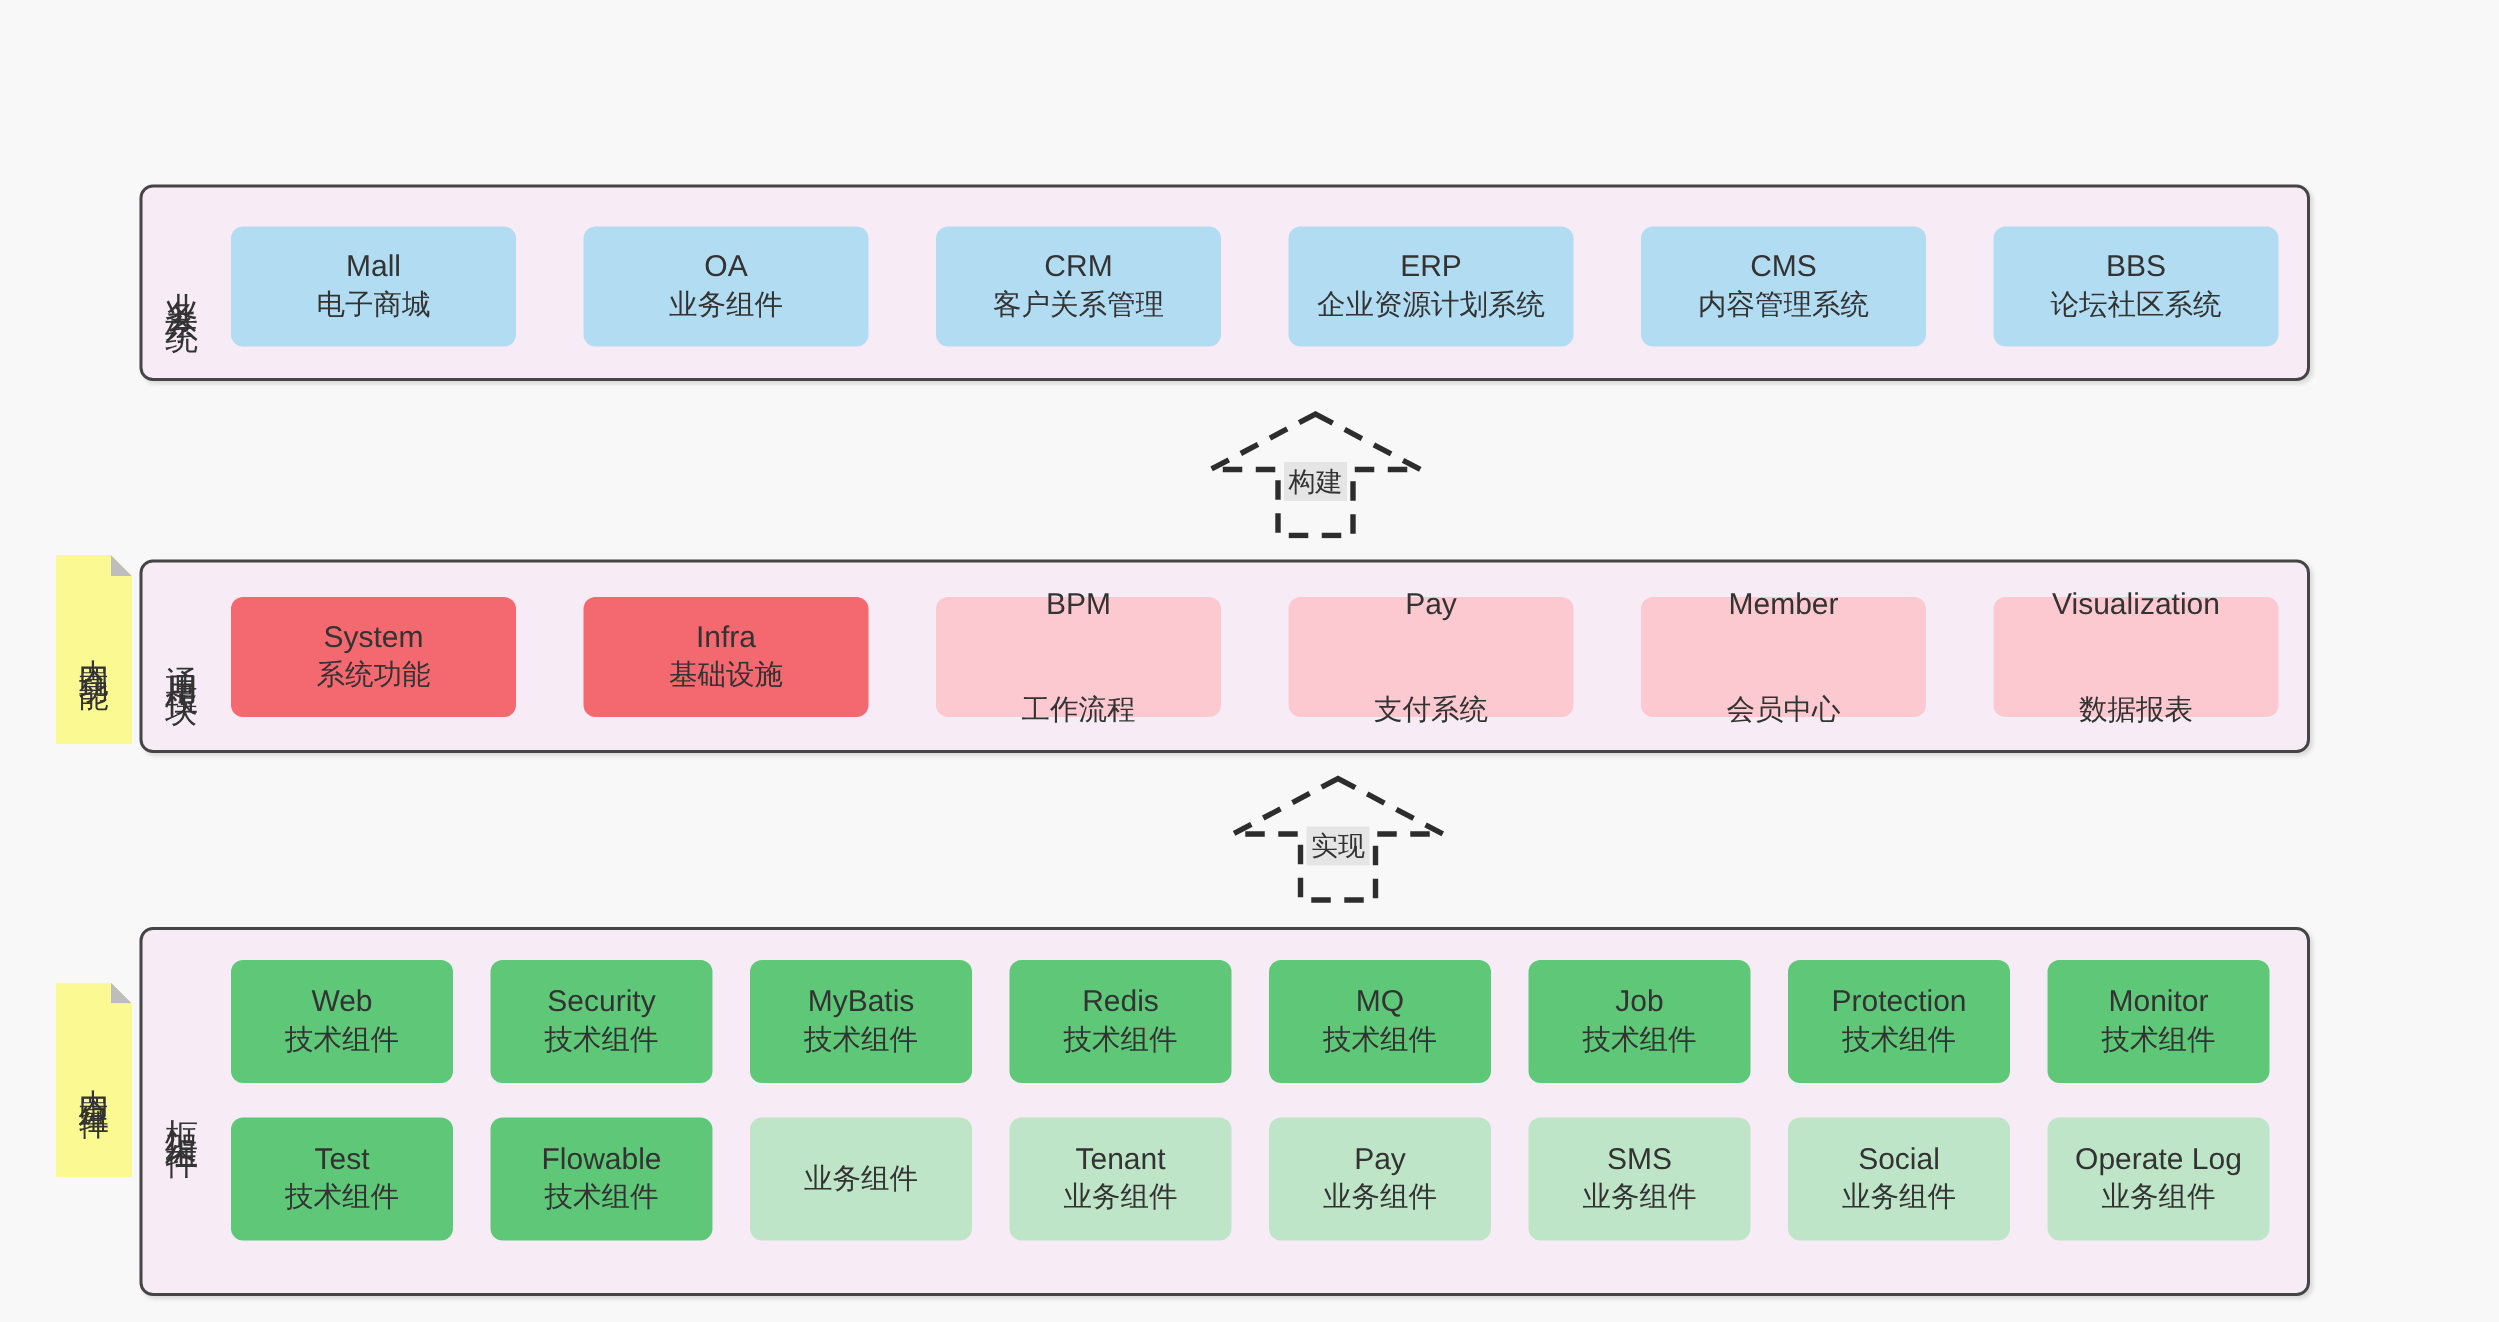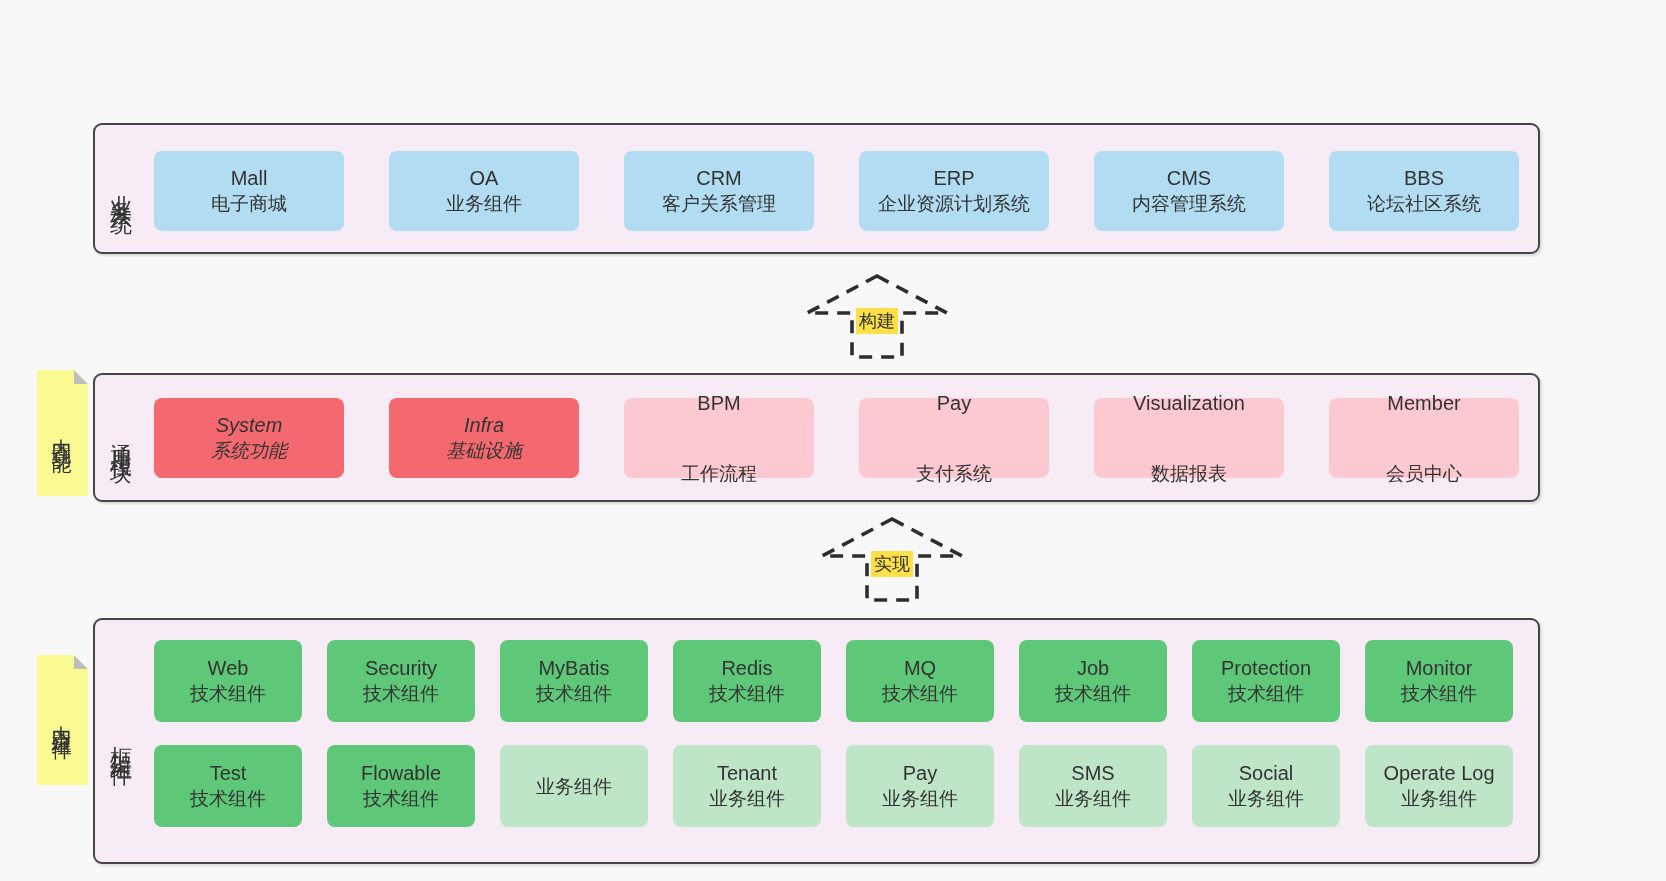--- a/index.html
+++ b/index.html
@@ -46,21 +46,21 @@
   .box{
     border-radius:8px;
     display:flex; flex-direction:column; align-items:center; justify-content:center;
     text-align:center; line-height:25px;
   }
   #layer-business .box, #layer-modules .box{width:190px; height:80px;}
   #layer-components .box{width:148px; height:82px; padding:0 8px;}
   .box-name{font-size:20px;}
   .box-sub{font-size:19px;}
   .c-blue{background:var(--blue);}
-  .c-red{background:var(--red);font-style:italic;}
+  .c-red{background:var(--red);}
   .c-pink{background:var(--pink);gap:45px;}
   .c-green{background:var(--green);}
   .c-light_green{background:var(--light-green);}
 
   
   .sticky{
     position:absolute; width:51px;
     background:var(--sticky-yellow);
     clip-path:polygon(0 0, calc(100% - 14px) 0, 100% 14px, 100% 100%, 0 100%);
     display:flex; align-items:center; justify-content:center;
@@ -79,21 +79,21 @@
   .arrow{position:absolute; width:146px; height:86px;}
   #arrow-build    {left:804px; top:273px;}
   #arrow-implement{left:819px; top:516px;}
   .arrow svg{position:absolute; inset:0; width:100%; height:100%;}
   .arrow-shape{
     fill:none; stroke:var(--arrow); stroke-width:3.6;
     stroke-dasharray:13 9;
   }
   .arrow-label{
     position:absolute; left:50%; top:48px; transform:translate(-50%,-50%);
-    background:#fde047; padding:1px 3px; font-size:18px; color:var(--text);
+    background:#e5e5e5; padding:1px 3px; font-size:18px; color:var(--text);
     white-space:nowrap;
   }
 </style>
 </head>
 <body>
 
 <div class="canvas">
 
   <section class="layer" id="layer-business">
     <div class="layer-label">业务系统</div>
@@ -149,26 +149,26 @@
         </div>
         <div class="box c-pink">
           <div class="box-name">BPM</div>
           <div class="box-sub">工作流程</div>
         </div>
         <div class="box c-pink">
           <div class="box-name">Pay</div>
           <div class="box-sub">支付系统</div>
         </div>
         <div class="box c-pink">
+          <div class="box-name">Member</div>
+          <div class="box-sub">会员中心</div>
+        </div>
+        <div class="box c-pink">
           <div class="box-name">Visualization</div>
           <div class="box-sub">数据报表</div>
-        </div>
-        <div class="box c-pink">
-          <div class="box-name">Member</div>
-          <div class="box-sub">会员中心</div>
         </div>
       </div>
   </section>
 
   <div class="arrow" id="arrow-implement">
     <svg viewBox="0 0 146 86">
       <path class="arrow-shape" d="M73 3 L143 40 L98 40 L98 84 L48 84 L48 40 L3 40 Z"></path>
     </svg>
     <span class="arrow-label">实现</span>
   </div>

